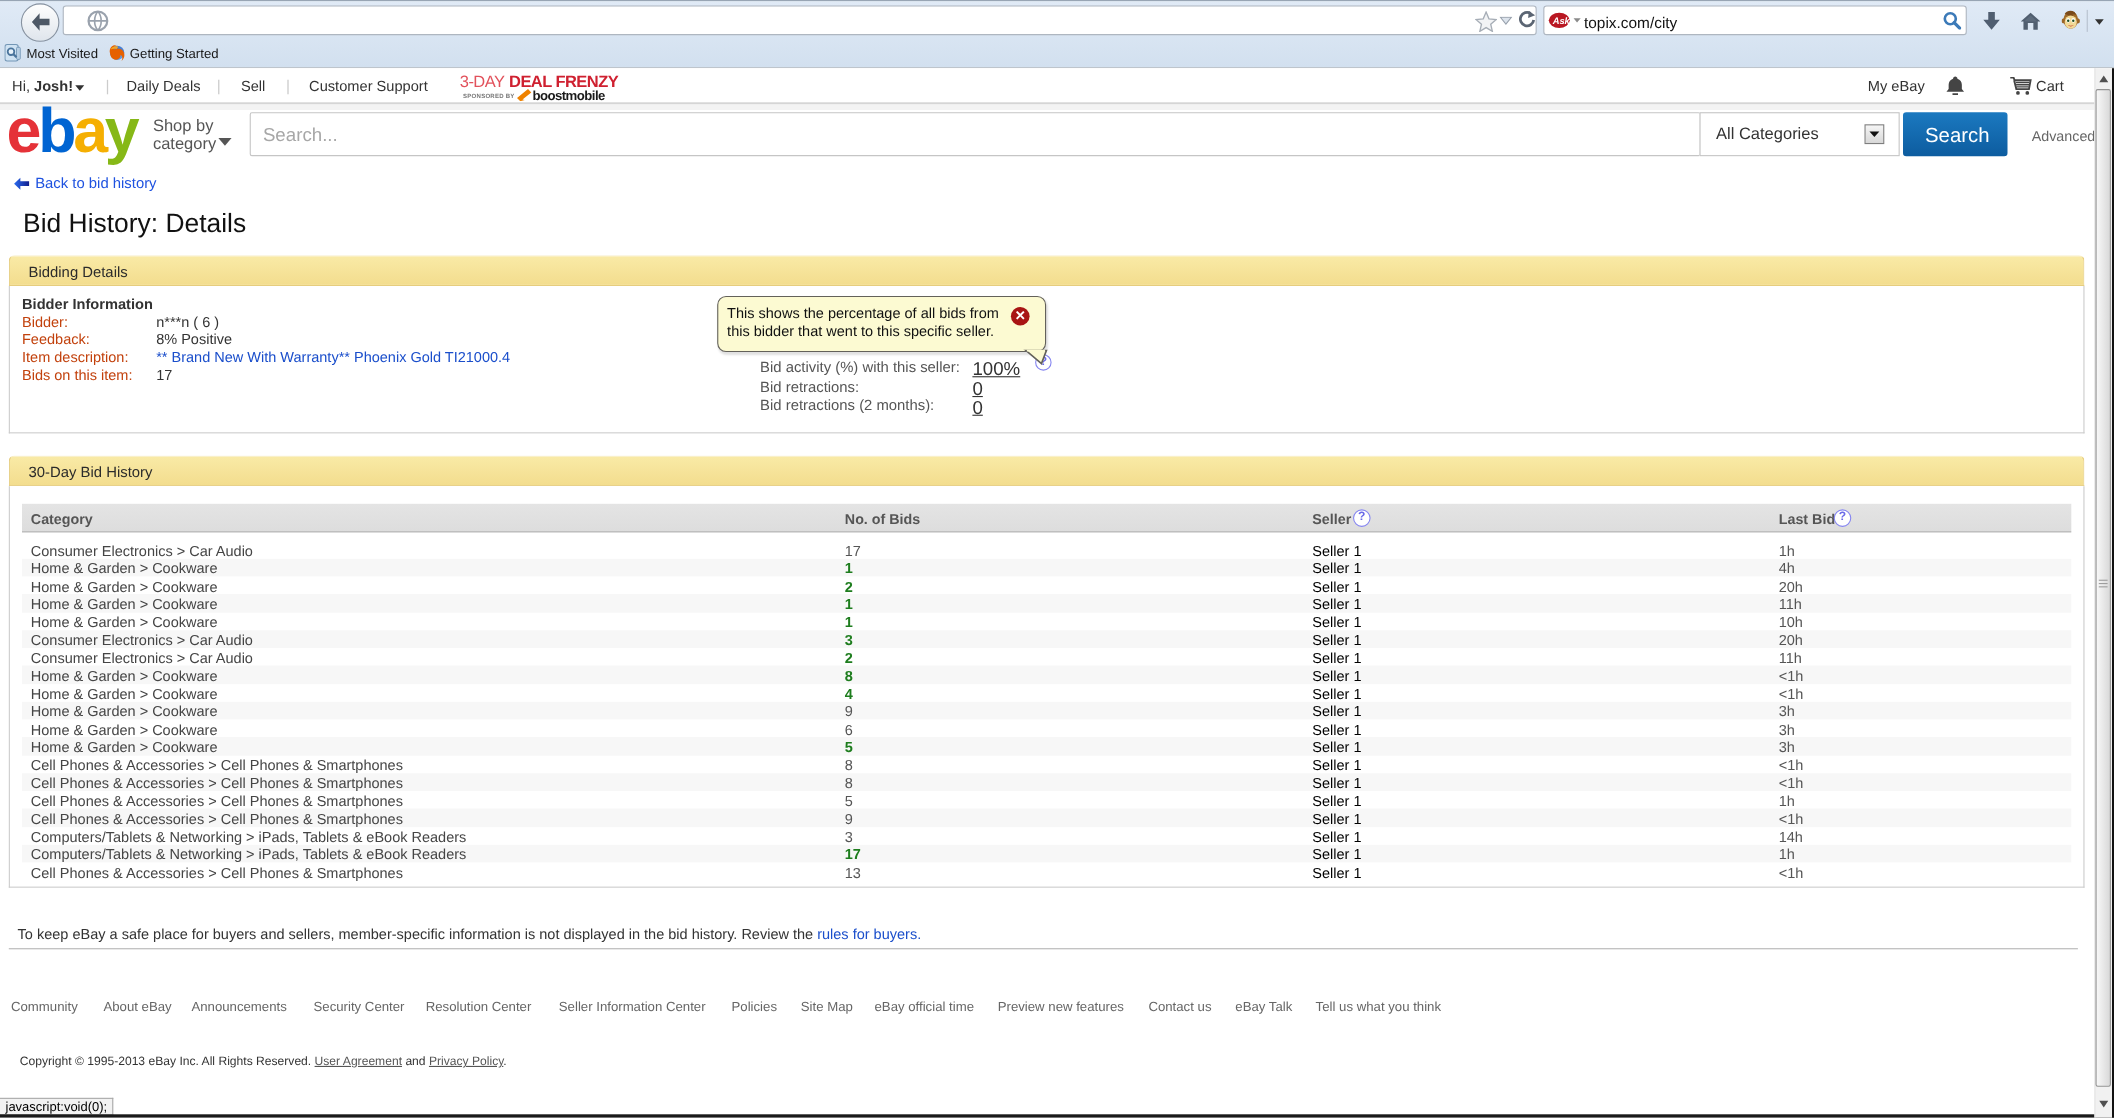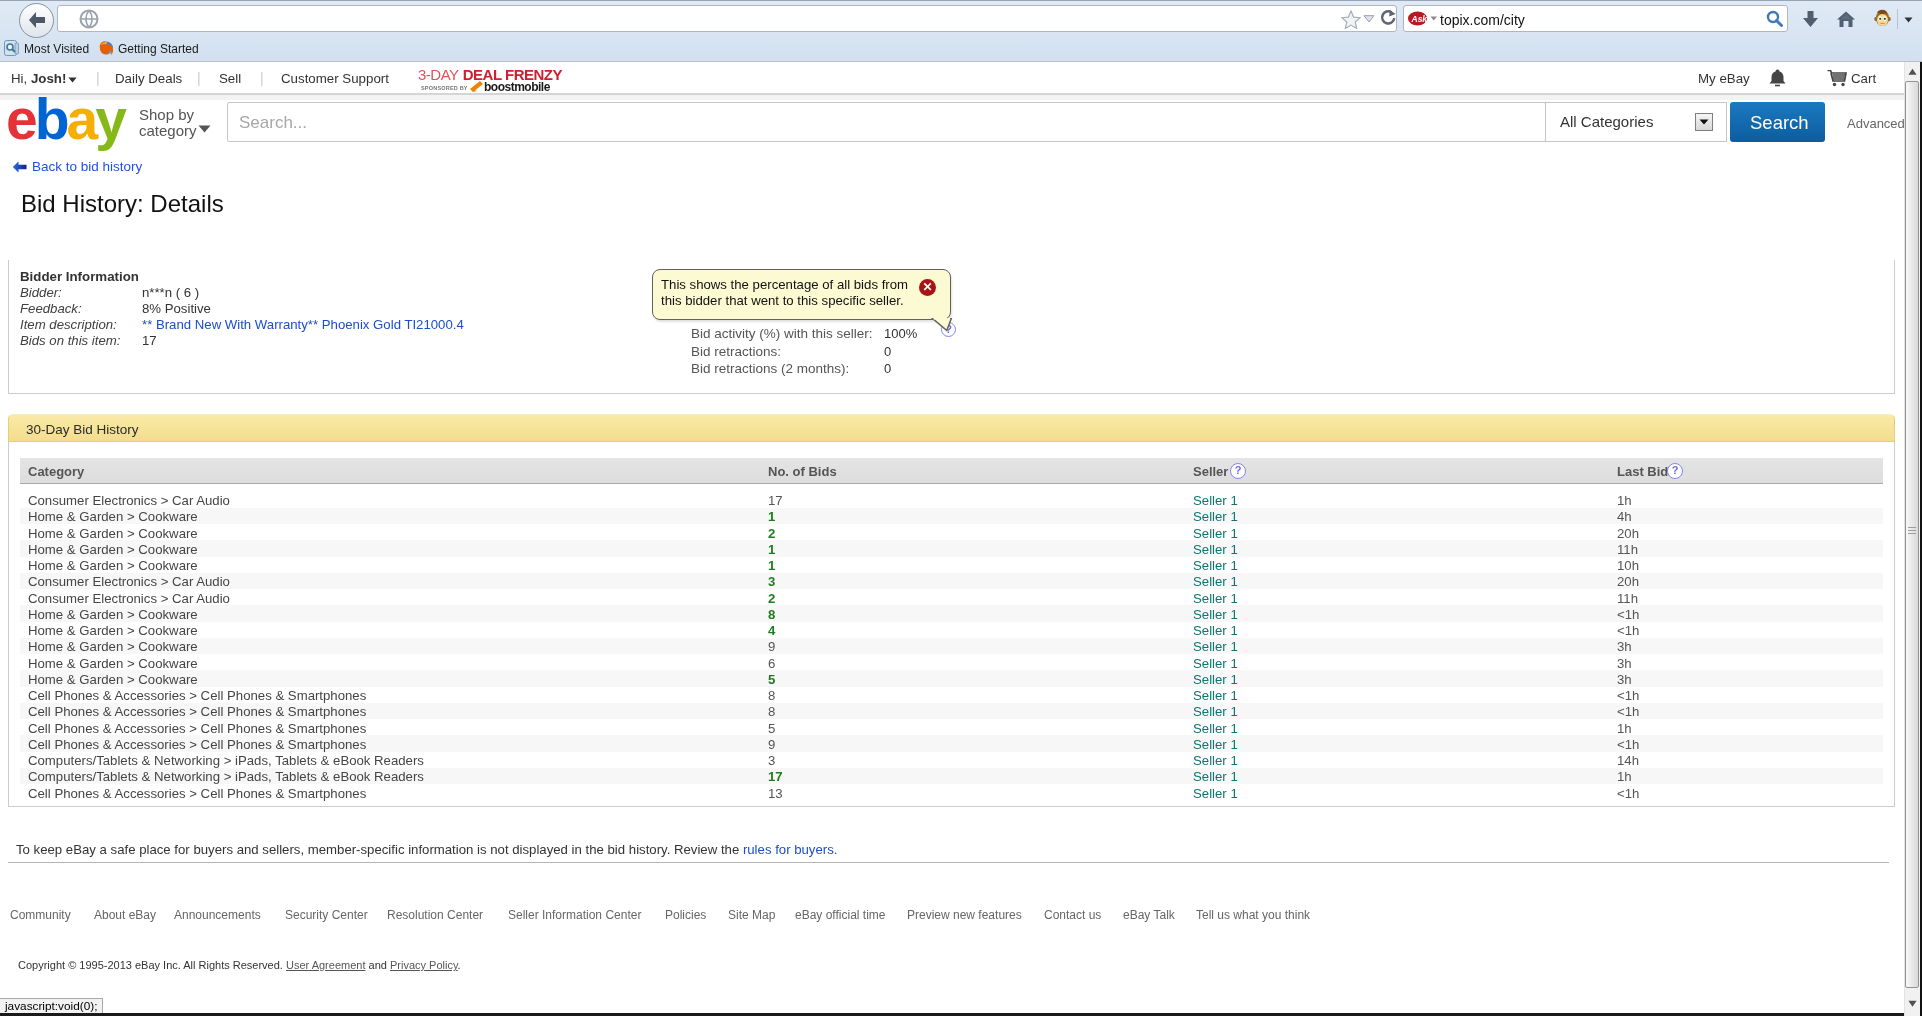--- a/index.html
+++ b/index.html
@@ -69,27 +69,27 @@
 .sectionbar span { position:absolute; left:17px; top:7px; font-size:13.5px; color:#2b2b2b; }
 #bar1 { top:232px; }
 #box1 { top:260px; left:8px; width:1887px; height:134px; background:#fff;
   border:1px solid #ccc; border-top:none; }
 #bar2 { top:414px; }
 #box2 { top:442px; left:8px; width:1887px; height:365px; background:#fff;
   border:1px solid #ccc; border-top:none; }
 
 
 #bidderinfo { top:269px; left:20px; font-size:13.3px; font-weight:bold; color:#333; }
-.blabel { left:20px; font-size:13.2px; color:#404040;font-style:italic; }
+.blabel { left:20px; font-size:13.2px; color:#c2410c; }
 .bvalue { left:142px; font-size:13.2px; color:#333; }
 a.lnk { color:#1a4ecb; text-decoration:none; }
 
 
 .ralabel { left:691px; font-size:13.5px; color:#555; }
-.ravalue { left:884px; font-size:13px; color:#333; }
+.ravalue { left:884px; font-size:17px; color:#333;text-decoration:underline; }
 
 
 #tooltip { top:269px; left:652px; width:299px; height:51px; background:#fcfad2;
   border:1.5px solid #63615a; border-radius:8px; box-shadow:1px 2px 2px rgba(0,0,0,0.12); }
 #tooltiptext { top:277px; left:661px; font-size:13.2px; color:#111; line-height:16px; }
 #tooltipx { top:279px; left:919px; width:17px; height:17px; border-radius:50%;
   background:#a81414; color:#fff; font-size:12px; font-weight:bold;
   text-align:center; line-height:17px; }
 #qicon1 { top:322px; left:941px; width:15px; height:15px; border-radius:50%;
   border:1.5px solid #8585f0; color:#6a6ae8; font-size:11px; font-weight:bold; text-align:center;
@@ -99,21 +99,21 @@
 #thead { top:458px; left:20px; width:1863px; height:26px; background:linear-gradient(#e4e4e4,#dddddd); border-bottom:1px solid #a8a8a8; }
 .th { top:464px; font-size:13px; font-weight:bold; color:#555; }
 .qicon { width:16px; height:16px; border-radius:50%; border:1.5px solid #8585f0;
   color:#6a6ae8; font-size:11px; font-weight:bold; text-align:center; line-height:12px; background:#fff; }
 #tbody { top:491.5px; left:20px; width:1863px; }
 .trow { position:absolute; left:0; width:1863px; height:16.25px; }
 .trow.alt { background:#f7f7f7; }
 .tc1 { position:absolute; left:8px; top:1.5px; font-size:13.2px; color:#454545; white-space:nowrap; }
 .tc2 { position:absolute; left:748px; top:1.5px; font-size:13.2px; color:#555; }
 .tc2.g { color:#1e7d1e; font-weight:bold; }
-.tc3 { position:absolute; left:1173px; top:1.5px; font-size:13.2px; color:#0f766e; }
+.tc3 { position:absolute; left:1173px; top:1.5px; font-size:13.2px; color:#000000; }
 .tc4 { position:absolute; left:1597px; top:1.5px; font-size:13.2px; color:#555; }
 
 
 #footnote { top:842px; left:16px; font-size:13.2px; color:#333; }
 #hr1 { top:862px; left:8px; width:1881px; height:1px; background:#b5b5b5; }
 #footlinks { top:908px; left:0; width:1922px; font-size:12px; color:#666; }
 #footlinks span { position:absolute; white-space:nowrap;text-align:right; }
 #copyright { top:959px; left:18px; font-size:11px; color:#333; }
 #copyright a { color:#555; text-decoration:underline; }
 
@@ -262,20 +262,23 @@
         <linearGradient id="bg1" x1="0" y1="0" x2="1" y2="0">
       <stop offset="0" stop-color="#2b6cf0"></stop>
           <stop offset="1" stop-color="#101d8c"></stop>
     </linearGradient>
       </defs>
     <path d="M6.5 0.5 L0.8 6 L6.5 11.5 L6.5 8.2 L14.5 8.2 L14.5 3.8 L6.5 3.8 Z" fill="url(#bg1)"></path>
   </svg>
   <div class="abs" id="backlink">Back to bid history</div>
   <div class="abs" id="heading">Bid History: Details</div>
 
+  <div class="abs sectionbar" id="bar1">
+      <span>Bidding Details</span>
+    </div>
   <div class="abs" id="box1"></div>
   <div class="abs" id="bidderinfo">Bidder Information</div>
   <div class="abs blabel" style="top:285px">Bidder:</div>
   <div class="abs bvalue" style="top:285px">n***n ( 6 )</div>
   <div class="abs blabel" style="top:301px">Feedback:</div>
   <div class="abs bvalue" style="top:301px">8% Positive</div>
   <div class="abs blabel" style="top:317px">Item description:</div>
   <div class="abs bvalue" style="top:317px"><a class="lnk">** Brand New With Warranty** Phoenix Gold TI21000.4</a></div>
   <div class="abs blabel" style="top:333px">Bids on this item:</div>
   <div class="abs bvalue" style="top:333px">17</div>

